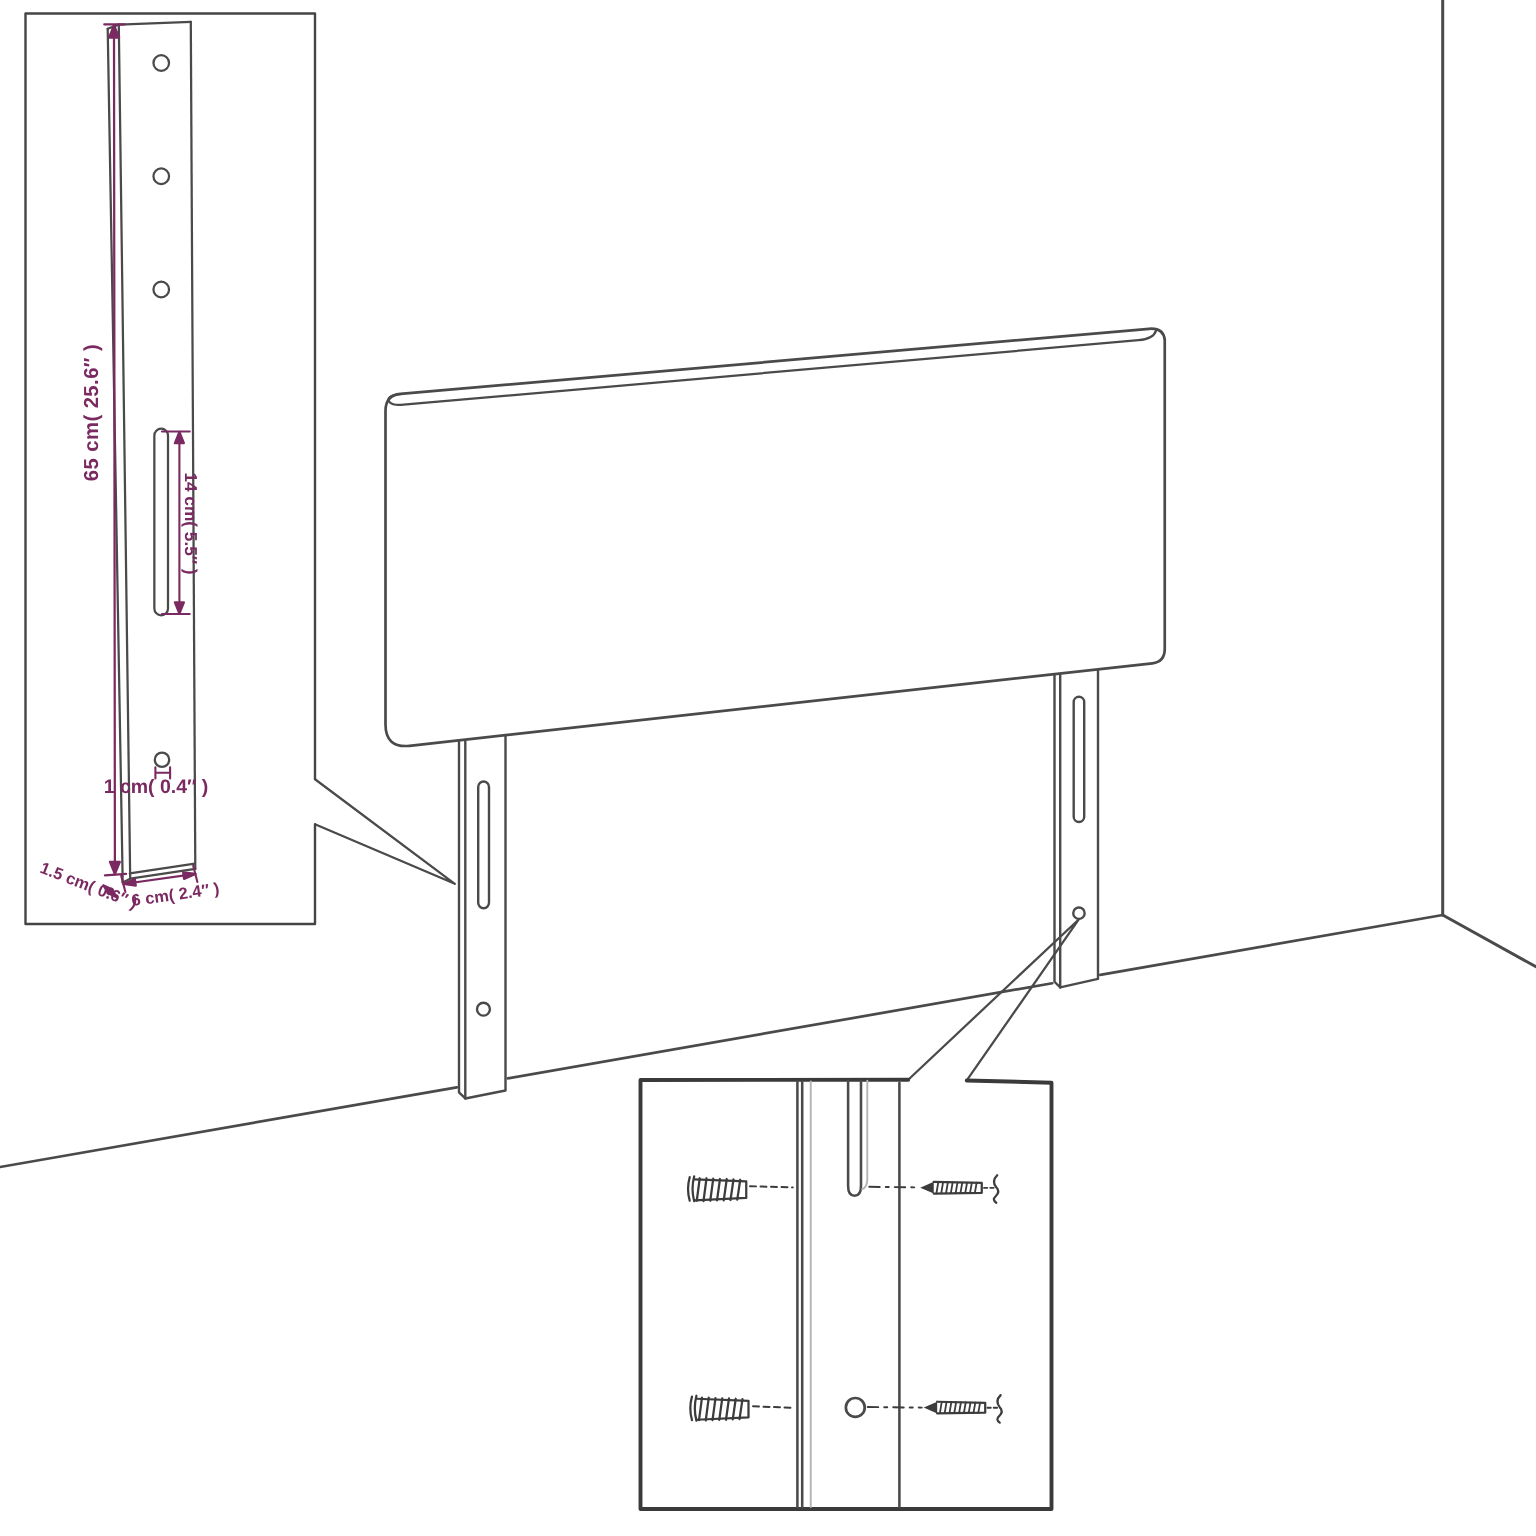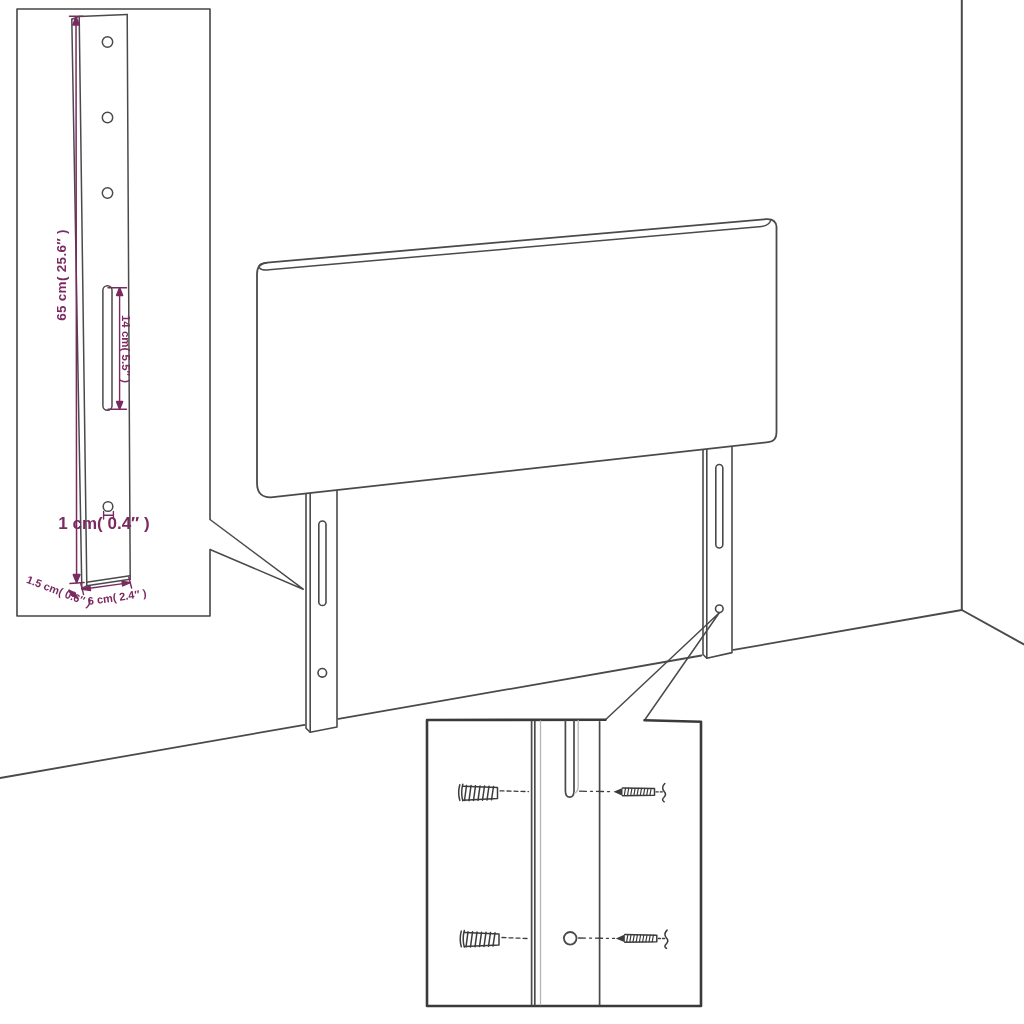--- a/index.html
+++ b/index.html
@@ -18,21 +18,21 @@
     white-space:nowrap;
     transform:translate(-50%,-50%);
     font-family:"Liberation Sans", sans-serif;
   }
   .dim-label.vert-up{transform:translate(-50%,-50%) rotate(-90deg);}
   .dim-label.vert-down{transform:translate(-50%,-50%) rotate(90deg);}
   .dim-label.tilt-down{transform:translate(-50%,-50%) rotate(21deg);}
   .dim-label.tilt-up{transform:translate(-50%,-50%) rotate(-8deg);}
   #label-bracket-height{font-size:13.5px;letter-spacing:.3px;}
   #label-slot-length{font-size:11.5px;}
-  #label-hole-diameter{font-size:17px;text-align:center;}
+  #label-hole-diameter{font-size:13px;text-align:center;}
   #label-bracket-thickness{font-size:11px;}
   #label-bracket-width{font-size:11px;}
 </style>
 </head>
 <body>
 
 <div id="stage">
 
   <svg id="lineart" width="1024" height="1024" viewBox="0 0 1024 1024" stroke-linecap="round" stroke-linejoin="round">
 

